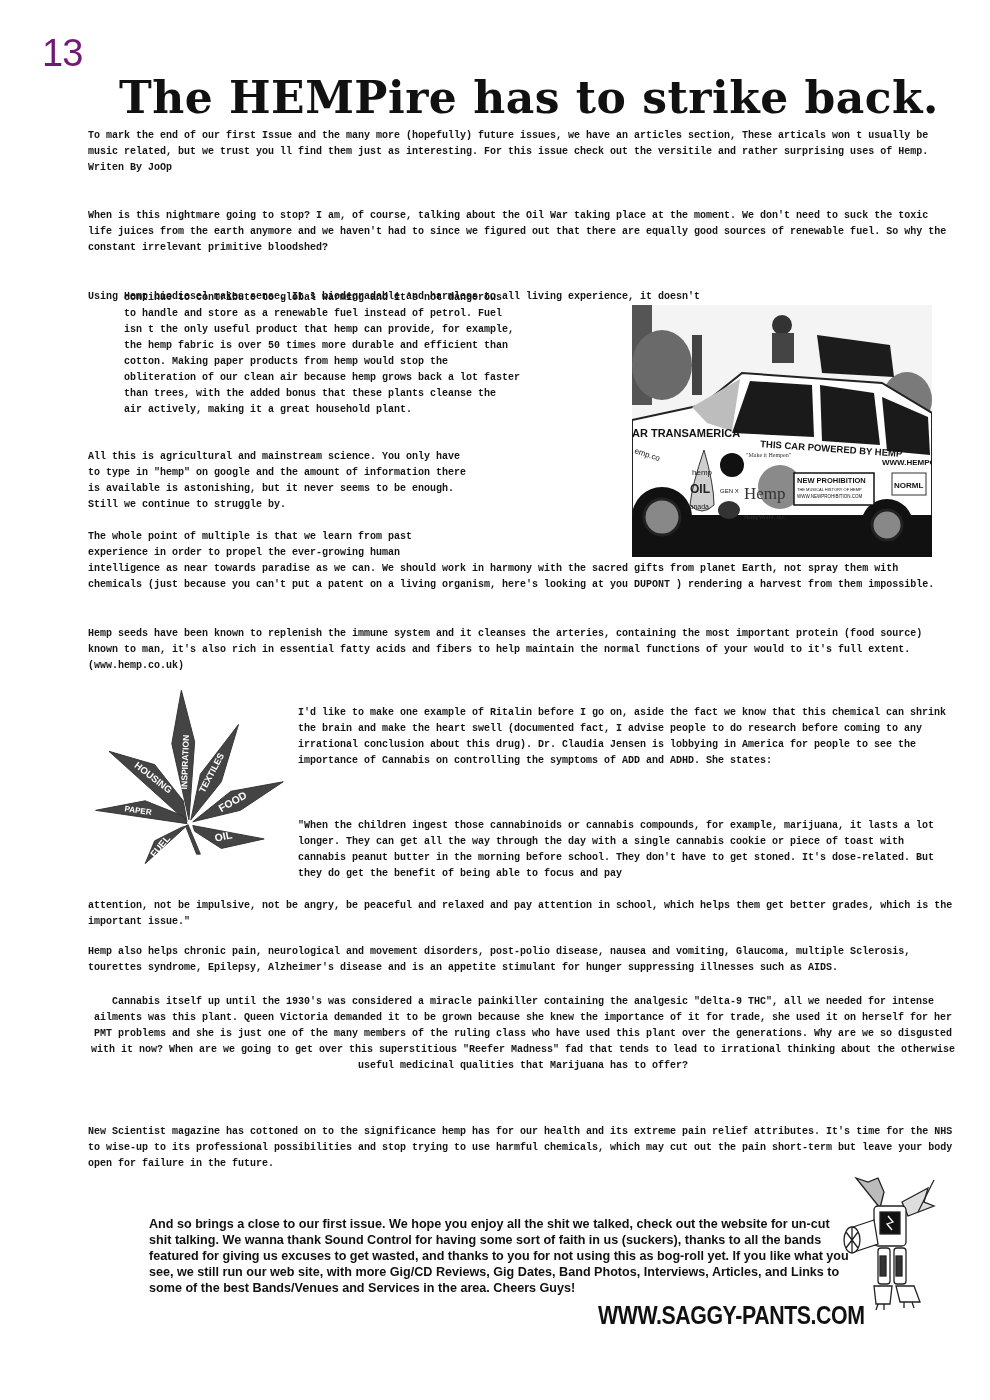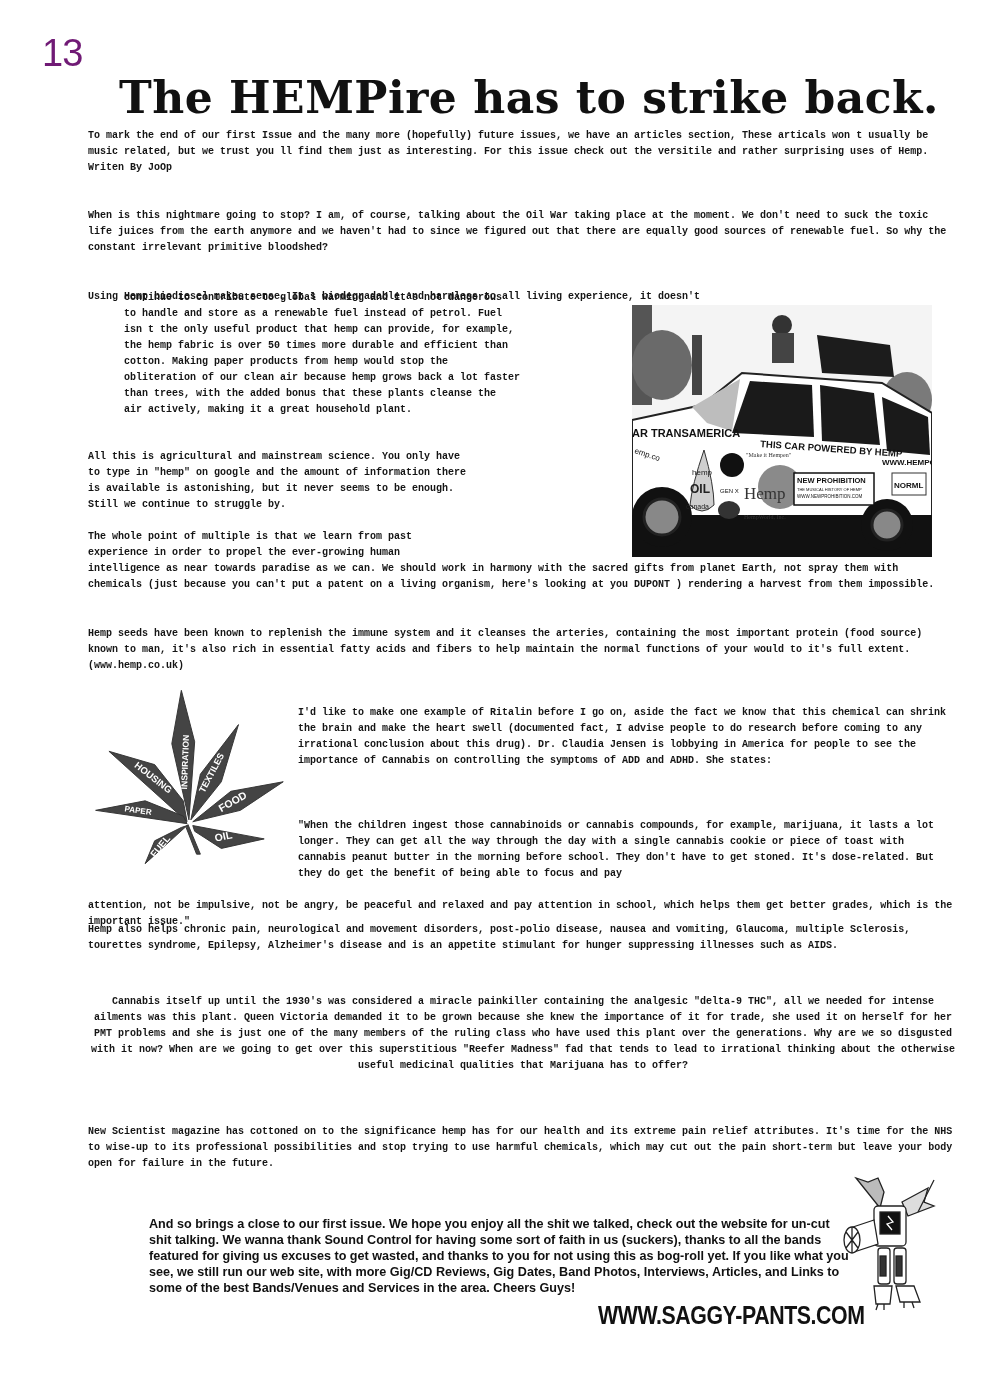--- a/index.html
+++ b/index.html
@@ -23,21 +23,21 @@
     #p-war { left: 88px; top: 208px; width: 860px; }
     #p-biodiesel-first { left: 88px; top: 289px; width: 860px; }
     #p-biodiesel-rest { left: 88px; top: 290px; width: 545px; margin-left: 36px; }
     #p-agri { left: 88px; top: 449px; width: 545px; }
     #p-evo-top { left: 88px; top: 529px; width: 545px; }
     #p-evo-rest { left: 88px; top: 561px; width: 870px; }
     #p-seeds { left: 88px; top: 626px; width: 870px; }
     #p-ritalin { left: 298px; top: 705px; width: 650px; }
     #p-quote-top { left: 298px; top: 818px; width: 650px; }
     #p-quote-rest { left: 88px; top: 898px; width: 870px; }
-    #p-medical { left: 88px; top: 922px; width: 870px; }
+    #p-medical { left: 88px; top: 944px; width: 870px; }
     #p-cannabis { left: 88px; top: 994px; width: 870px; text-align: center; }
     #p-newsci { left: 88px; top: 1124px; width: 870px; }
 
     .photo {
       position: absolute; left: 632px; top: 305px; width: 300px; height: 252px;
       background: #fde047; overflow: hidden;
     }
     .photo svg { display: block; }
 
     .leaf {

